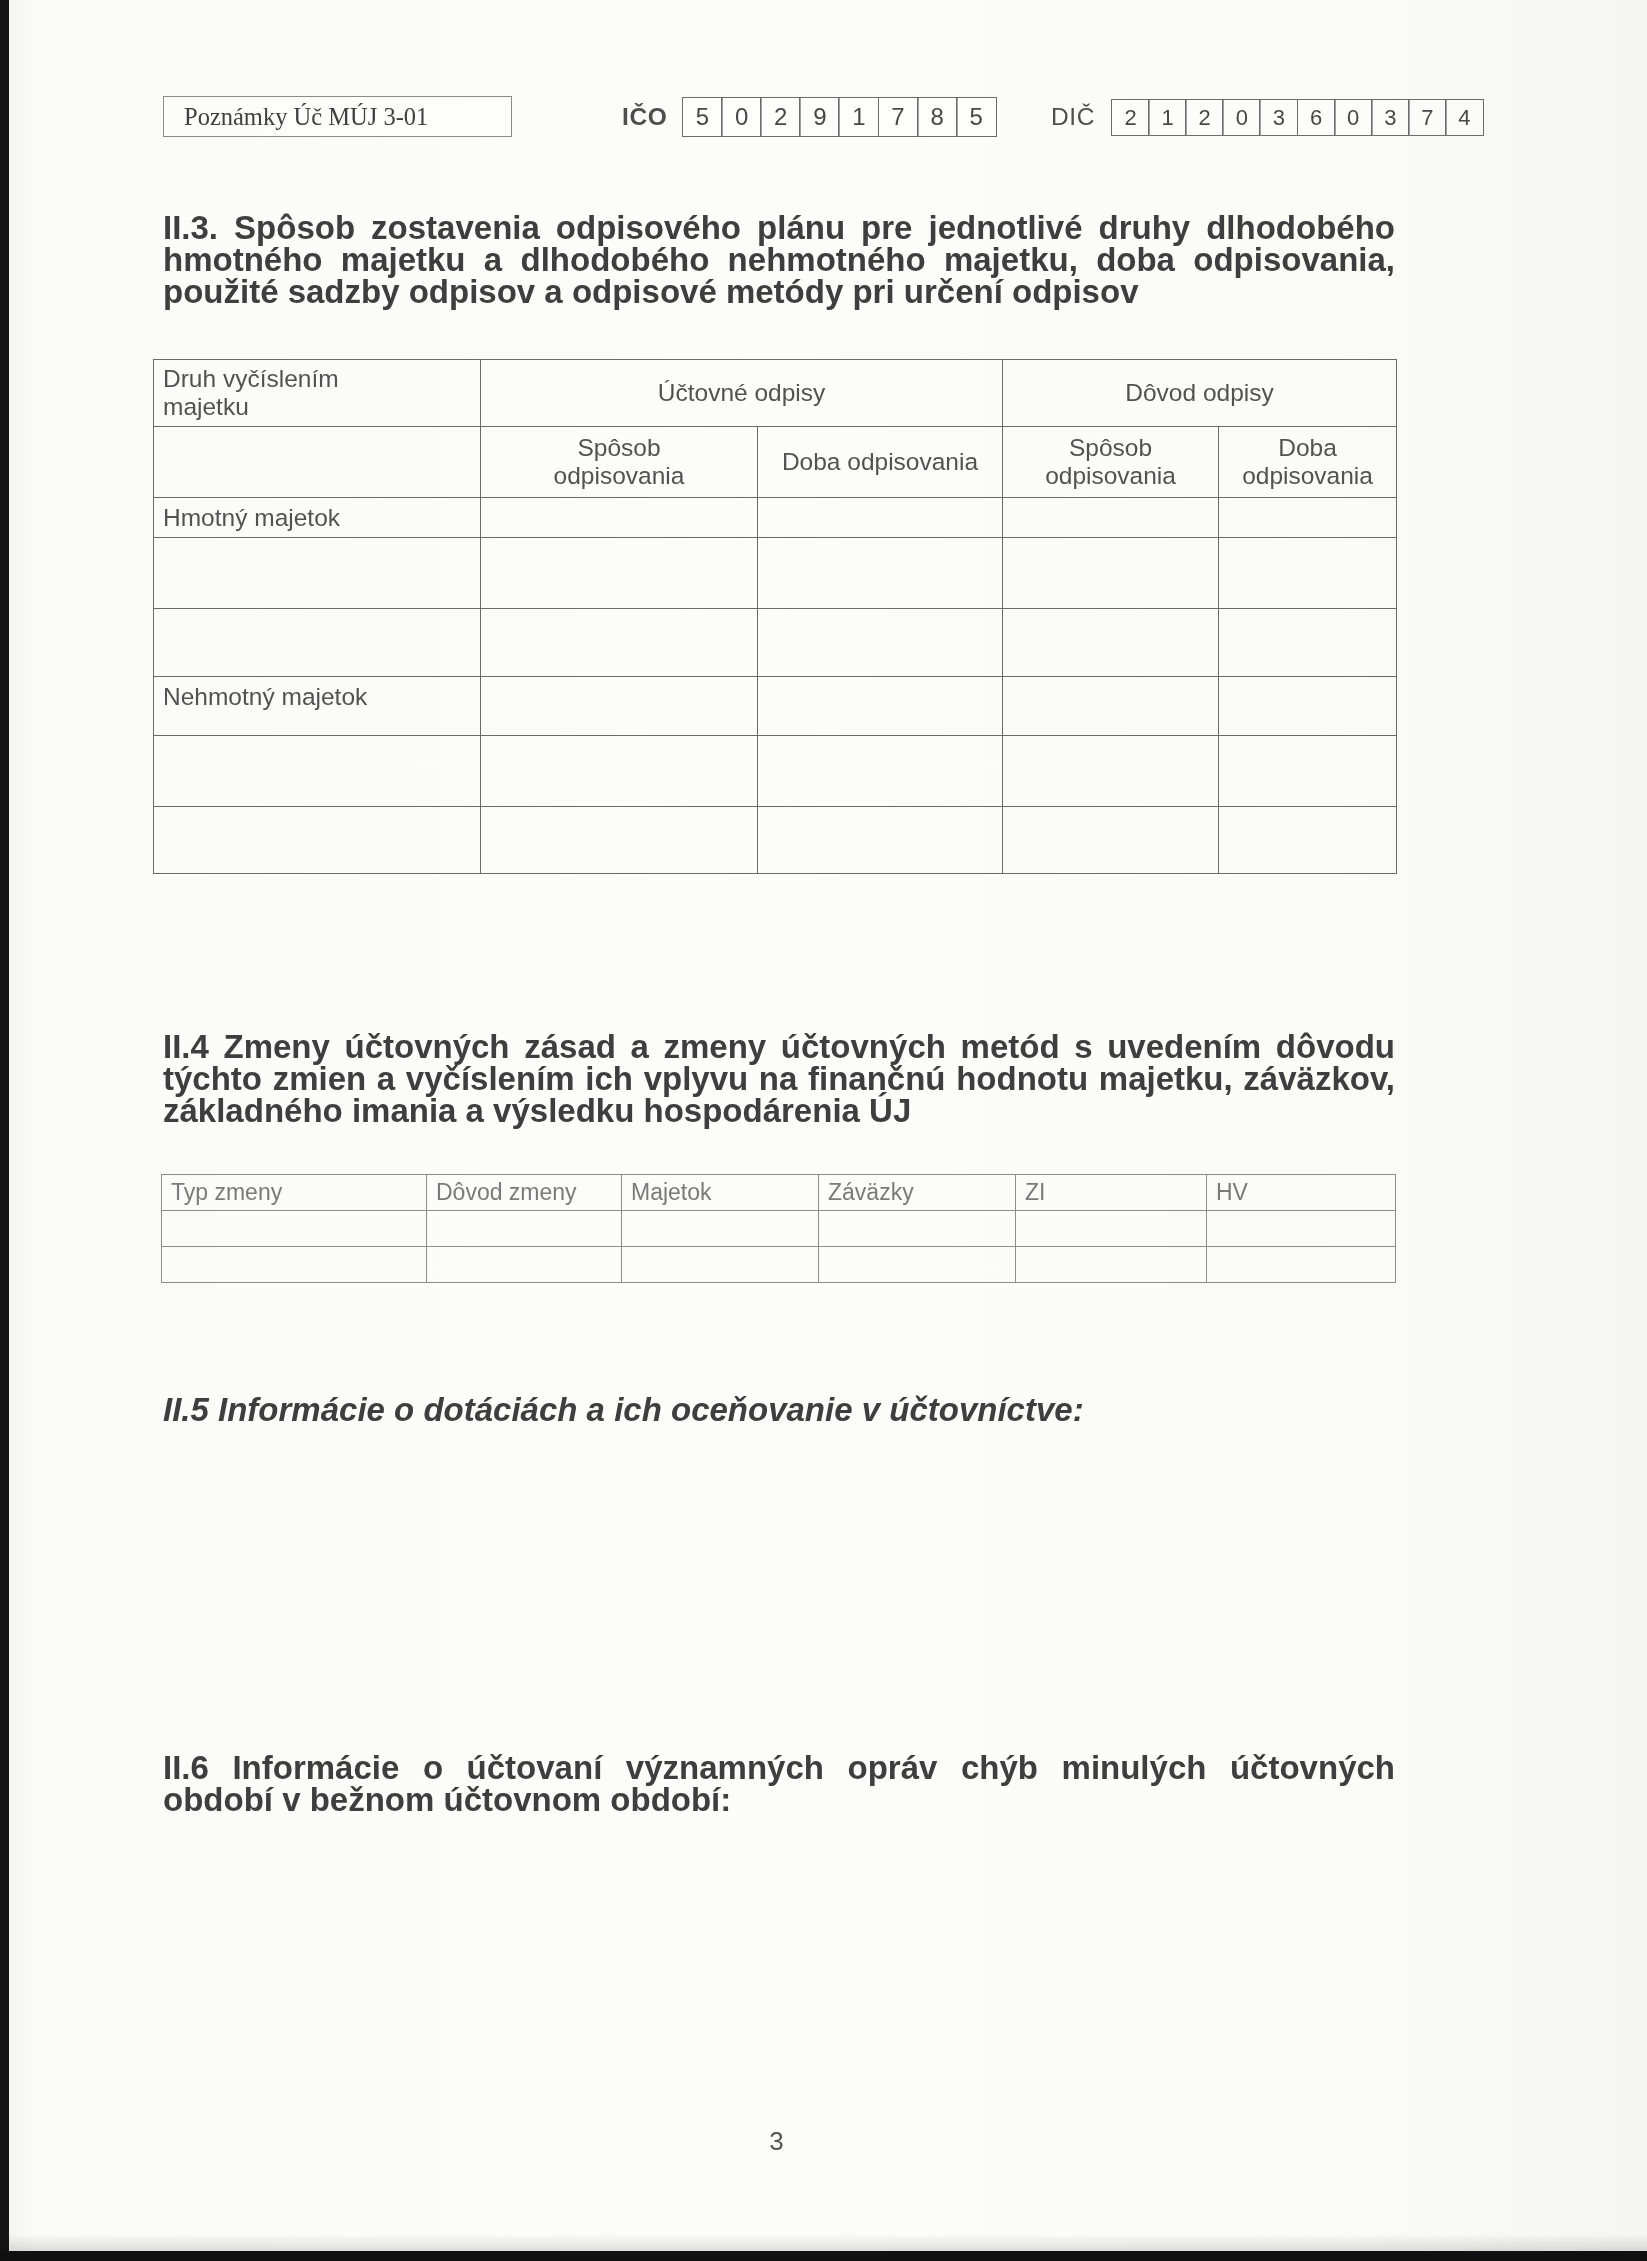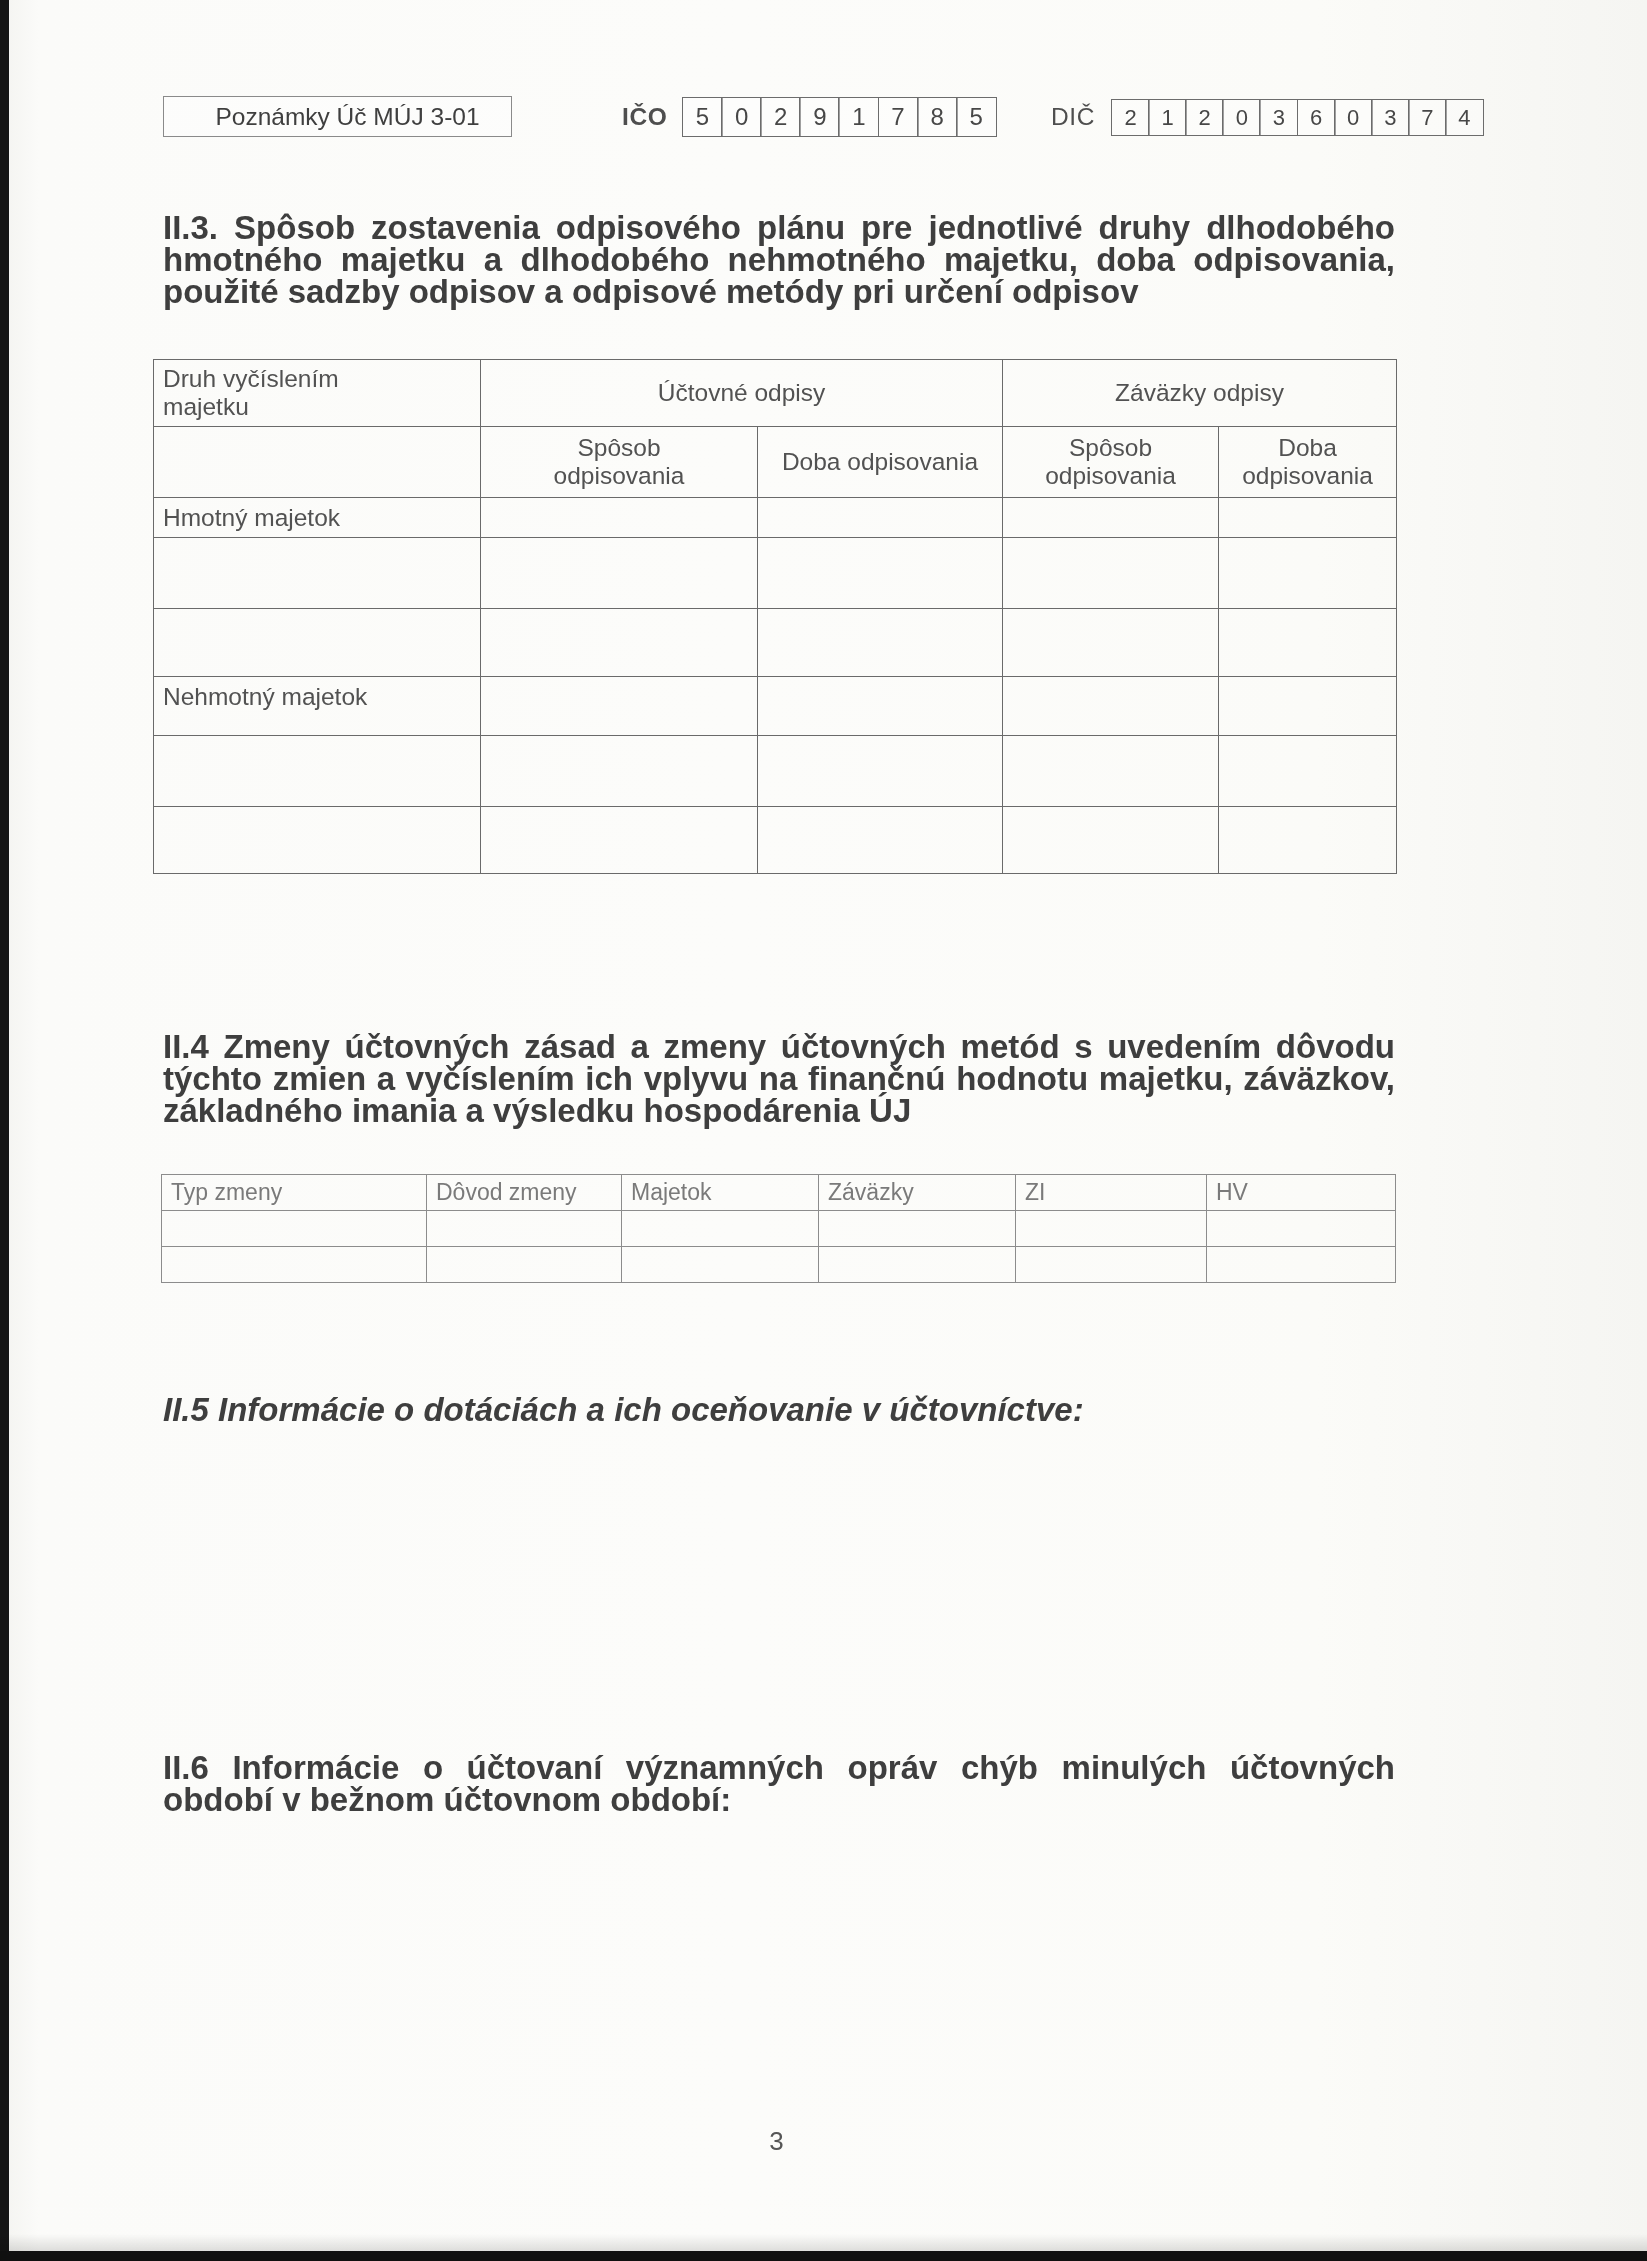--- a/index.html
+++ b/index.html
@@ -30,24 +30,23 @@
     background: linear-gradient(180deg, rgba(0,0,0,0) 0%, rgba(0,0,0,0.12) 100%);
   }
 
   
   .form-label-box {
     position: absolute; left: 163px; top: 96px;
     width: 349px; height: 41px;
     border: 1.9px solid #8a8a8a;
     display: flex; align-items: center;
     padding-left: 20px;
-    font-family: Liberation Sans, sans-serif;
+    font-family: Liberation Serif, serif;
     font-size: 24.5px; color: #3f3f3f;
     background: rgba(255,255,255,0.4);
-    justify-content: center;
   }
   .id-label {
     position: absolute; top: 103px;
     font-size: 24.5px; color: #4e4e4e; letter-spacing: 0.6px;
   }
   .ico-label { left: 622px; font-weight: bold; }
   .dic-label { left: 1051px; text-align: center; }
   .digit-row { position: absolute; display: flex; }
   .ico-digits { left: 682px; top: 97px; }
   .dic-digits { left: 1111px; top: 99px; }
@@ -167,21 +166,21 @@
         <col style="width:277px">
         <col style="width:245px">
         <col style="width:216px">
         <col style="width:178px">
     </colgroup>
     <tbody>
       <tr class="rh-96">
         <td>Druh vyčíslením
 majetku</td>
         <td class="center vmid" colspan="2">Účtovné odpisy</td>
-        <td class="center vmid" colspan="2">Záväzky odpisy</td>
+        <td class="center vmid" colspan="2">Dôvod odpisy</td>
       </tr>
       <tr class="rh-110">
         <td></td>
         <td class="center vmid">Spôsob
 odpisovania</td>
         <td class="center vmid">Doba odpisovania</td>
         <td class="center vmid">Spôsob
 odpisovania</td>
         <td class="center vmid">Doba
 odpisovania</td>

